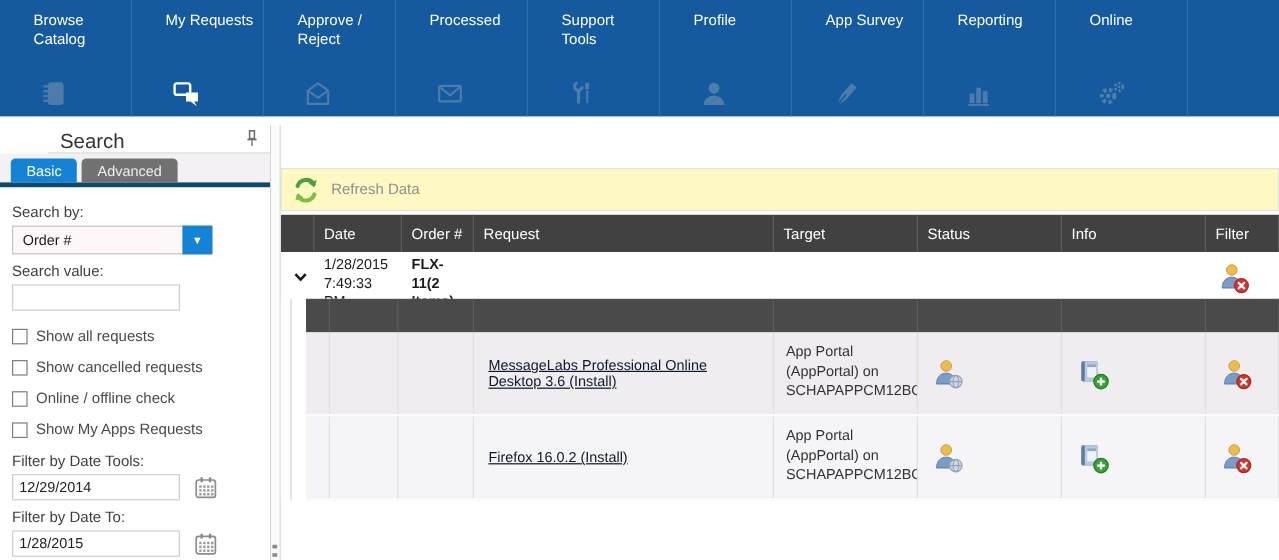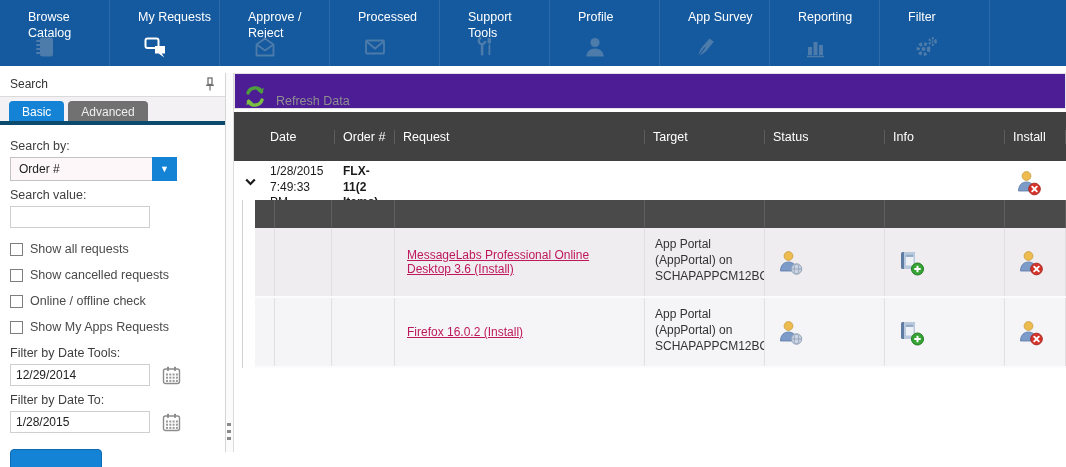--- a/index.html
+++ b/index.html
@@ -1,32 +1,32 @@
 <!DOCTYPE html>
 <html><head>
 <meta charset="utf-8">
 <style>
   * { margin:0; padding:0; box-sizing:border-box; }
   html,body { width:1066px; height:467px; background:#fff; overflow:hidden;
     font-family:"Liberation Sans", sans-serif; }
 
   
-  .topnav { height:66px; background:#15599e; display:flex; }
+  .topnav { height:97px; background:#15599e; display:flex; }
   .nav-item { width:110px; border-right:1px solid #2e6ba8; position:relative;
     padding:9px 6px 0 28px; color:#fff; font-size:12.5px; line-height:1.3; cursor:pointer; }
   .nav-item .icn { position:absolute; left:33px; bottom:7px; }
   .nav-fill { flex:1; }
 
   
   .content { display:flex; height:386px; padding-top:7px; }
 
   
   .sidebar { width:227px; border-right:1px solid #d5d5d5; background:#fff; }
-  .panel-header { height:24px; padding:4px 8px 0 10px; font-size:12px; color:#333;
-    position:relative; border-bottom:1px solid #dadada; }
+  .panel-header { height:24px; padding:4px 8px 0 10px; font-size:17px; color:#333;
+    position:relative; border-bottom:1px solid #dadada;margin-left:40px; }
   .panel-header .icn { position:absolute; right:9px; top:4px; cursor:pointer; }
   .tabstrip { background:#f4f1f4; padding:4px 0 0 9px; height:28px; display:flex; gap:4px;
     border-bottom:4px solid #0c4a6e; }
   .tab { border-radius:4px 4px 0 0; padding:4px 13px 5px; font-size:12px; color:#fff; cursor:pointer; }
   .tab.active { background:#1583d5; }
   .tab.inactive { background:#717171; color:#eee; }
   .sform { padding:7px 10px; font-size:12.5px; color:#3e3e3e; }
   .flabel { display:block; margin:7px 0 4px; }
   .selectbox { width:167px; height:24px; border:1px solid #c2c2c2; background:#fdf7fa;
     display:flex; align-items:center; position:relative; font-size:12px; color:#1d1d1d;
@@ -46,25 +46,25 @@
     display:flex; align-items:center; gap:8px; padding-left:8px; cursor:pointer;
     font-family:"Liberation Sans",sans-serif; }
 
   
   .splitter { width:8px; background:#fbfbfb; border-right:1px solid #dcdcdc; position:relative; cursor:col-resize; }
   .grip { position:absolute; left:1px; top:346px; }
   .grip i { display:block; width:4px; height:3px; background:#8a8a8a; margin:4px 0; }
 
   
   .main { flex:1; display:flex; flex-direction:column; }
-  .toolbar { height:36px; margin-bottom:3px; background:#4c1d95; border:1px solid #e3e3e3;
-    display:flex; align-items:flex-end; gap:9px; padding-left:8px; color:#8f8f8f;
-    font-size:12.5px; cursor:pointer; }
+  .toolbar { height:36px; margin-bottom:3px; background:#fef9c3; border:1px solid #e3e3e3;
+    display:flex; align-items:center; gap:9px; padding-left:8px; color:#8f8f8f;
+    font-size:12.5px; cursor:pointer;margin-top:36px; }
   .row { display:flex; }
-  .thead { height:49px; background:#414141;align-items:center; }
+  .thead { height:31px; background:#414141; }
   .th { color:#fff; font-size:12.5px; display:flex; align-items:center; padding-left:8px;
     border-right:1px solid #5d5d5d; cursor:pointer; }
   .c0{width:28px;} .c1{width:73px;} .c2{width:60px;} .c3{width:250px;}
   .c4{width:120px;} .c5{width:120px;} .c6{width:120px;} .c7{width:61px;}
   .s0{width:20px;} .s1{width:57px;} .s2{width:63px;}
 
   .group-row { height:39px; background:#fff; }
   .group-row .cell { font-size:12px; color:#1a1a1a; line-height:1.3; padding:3px 4px 0 8px; }
   .group-row .expand { display:flex; align-items:center; justify-content:center; cursor:pointer; }
   .group-row .bold { font-weight:bold; }
@@ -72,21 +72,21 @@
 
   .subsec { position:relative; background:#fff; }
   .indent-line { position:absolute; left:8px; top:0; bottom:0; width:1px; background:#d2d2d2; }
   .sub-header { margin-left:21px; height:28px; background:#4a4a4a; display:flex; }
   .sub-header .th { border-right:1px solid #5e5e5e; }
   .sub-row { margin-left:21px; min-height:70px; display:flex; border-bottom:2px solid #fcfbfc; }
   .sub-row .cell { border-right:1px solid #e2dfe2; font-size:12px; color:#333; }
   .sub-row .req { display:flex; align-items:center; padding:0 12px; }
   .sub-row .tgt { padding:8px 4px 0 10px; line-height:1.35; overflow:hidden; white-space:normal; }
   .sub-row .ic { display:flex; align-items:center; padding-left:12px; }
-  a.request-link { color:#be185d; text-decoration:underline; cursor:pointer; }
+  a.request-link { color:#0f172a; text-decoration:underline; cursor:pointer; }
   .icn { display:inline-block; line-height:0; }
   .icn svg { display:block; }
 </style>
 </head>
 <body>
 
 <div class="topnav" id="topnav">
     <div class="nav-item"><span>Browse Catalog</span><span class="icn">
         <svg width="24" height="24" viewBox="0 0 24 24">
           <rect x="7" y="2.5" width="13" height="19" rx="2.5" fill="#4d7cab"></rect>
@@ -135,21 +135,21 @@
         </svg>
       </span></div>
     <div class="nav-item"><span>Reporting</span><span class="icn">
         <svg width="24" height="24" viewBox="0 0 24 24">
           <rect x="5" y="12" width="4" height="8" fill="#4d7cab"></rect>
           <rect x="10.5" y="7" width="4" height="13" fill="#4d7cab"></rect>
           <rect x="16" y="10" width="4" height="10" fill="#4d7cab"></rect>
           <rect x="4" y="20.7" width="17" height="1.6" fill="#4d7cab"></rect>
         </svg>
       </span></div>
-    <div class="nav-item"><span>Filter</span><span class="icn">
+    <div class="nav-item"><span>Online</span><span class="icn">
         <svg width="26" height="24" viewBox="0 0 26 24">
           <circle cx="10.5" cy="14" r="5.2" fill="none" stroke="#4d7cab" stroke-width="3.4" stroke-dasharray="2.8 2.1"></circle>
           <circle cx="10.5" cy="14" r="2" fill="#4d7cab"></circle>
           <circle cx="19.5" cy="6.5" r="3.1" fill="none" stroke="#4d7cab" stroke-width="2.6" stroke-dasharray="1.9 1.5"></circle>
           <circle cx="19.5" cy="6.5" r="1.1" fill="#4d7cab"></circle>
         </svg>
       </span></div>
     <div class="nav-fill"></div>
   </div>
 
@@ -290,21 +290,21 @@
           <div class="th c4">
             <span>Target</span>
           </div>
           <div class="th c5">
             <span>Status</span>
           </div>
           <div class="th c6">
             <span>Info</span>
           </div>
           <div class="th c7">
-            <span>Install</span>
+            <span>Filter</span>
           </div>
         </div>
         <div class="row group-row">
           <div class="cell expand c0">
             <span class="icn">
               <svg width="11" height="8" viewBox="0 0 11 8">
                 <path d="M1.2,1.5 L5.5,6 L9.8,1.5" fill="none" stroke="#1a1a1a" stroke-width="2.2"></path>
               </svg>
             </span>
           </div>

